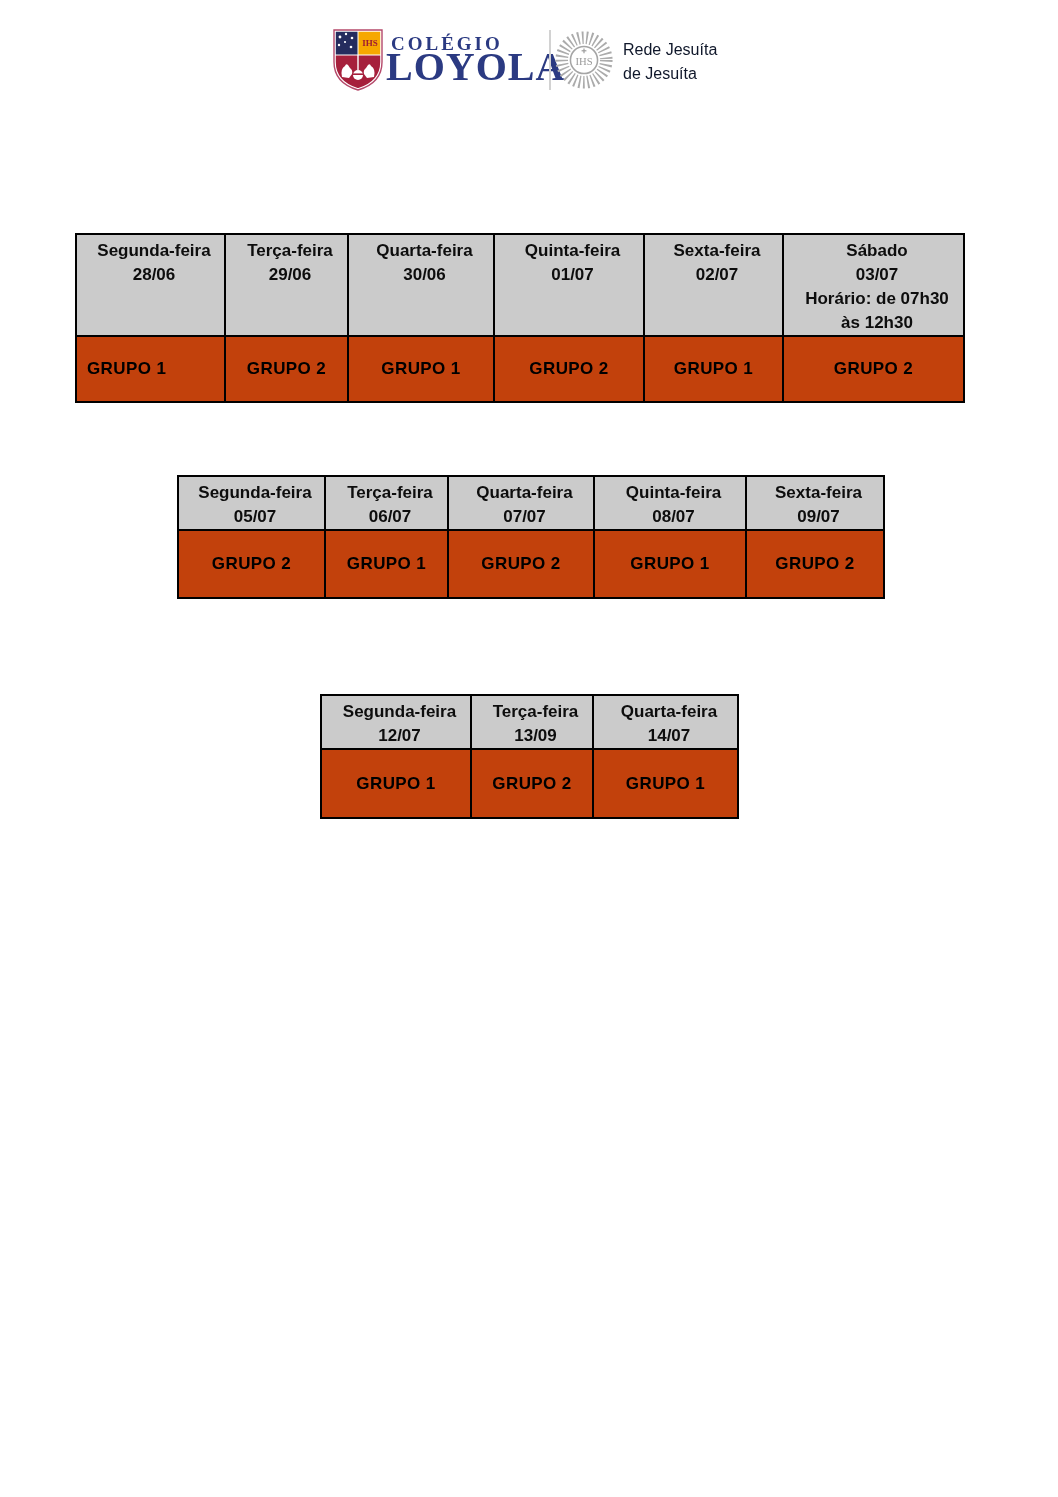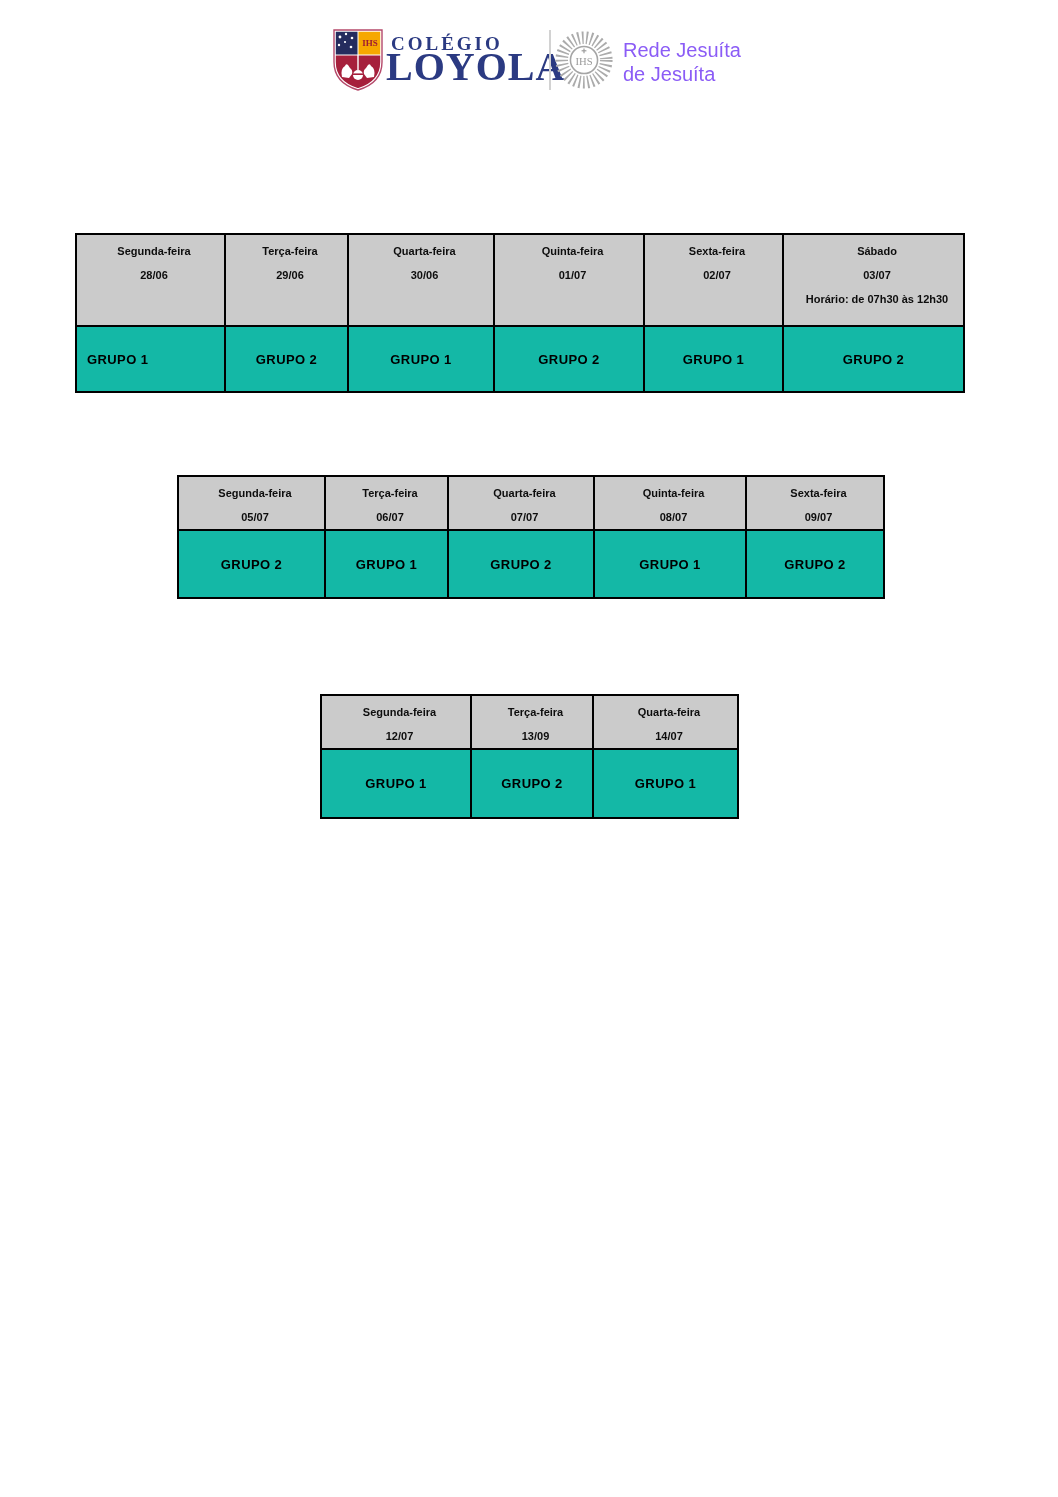--- a/index.html
+++ b/index.html
@@ -27,21 +27,21 @@
     font-size: 40px; font-weight: 600; letter-spacing: 1px; line-height: 1.05;
     color: #2b3a82;
   }
   .brand-divider {
     position: absolute; left: 549px; top: 30px;
     width: 2px; height: 60px; background: #d2d2d2;
   }
   .sunburst { position: absolute; left: 553px; top: 29px; }
   .network-text {
     position: absolute; left: 623px; top: 38px;
-    font-size: 20px; line-height: 24px; color: #8b5cf6;
+    font-size: 16px; line-height: 24px; color: #0f172a;
   }
 
   .dept-block {
     position: absolute; top: 88px; right: 100px;
     text-align: right; font-weight: bold;
     font-size: 15px; line-height: 19px; color: #1a1a1a;
   }
 
   .annex {
     position: absolute; top: 148px; left: 0; width: 100%;
@@ -56,27 +56,27 @@
   
   table.sched {
     position: absolute;
     border-collapse: collapse; table-layout: fixed;
     background: #fff;
   }
   table.sched th, table.sched td { border: 2px solid #000; }
   table.sched th {
     background: #cbcbcb;
     vertical-align: top; text-align: center;
-    font-weight: bold; font-size: 11px; line-height: 24px;
+    font-weight: bold; font-size: 17px; line-height: 24px;
     color: #0d0d0d; padding: 4px 4px 0 11px;
   }
   table.sched td {
     vertical-align: middle; text-align: center;
-    font-weight: bold; font-size: 13px; letter-spacing: 0.4px;
-    color: #000; background: #14b8a6;
+    font-weight: bold; font-size: 17px; letter-spacing: 0.4px;
+    color: #000; background: #c2410c;
   }
   #table-week1 { left: 75px;  top: 233px; width: 888px; }
   #table-week1 th { height: 92px; }
   #table-week1 td { height: 66px; }
   #table-week1 td.align-left { text-align: left; padding-left: 10px; }
 
   #table-week2 { left: 177px; top: 475px; width: 706px; }
   #table-week2 th { height: 44px; }
   #table-week2 td { height: 68px; }
 

